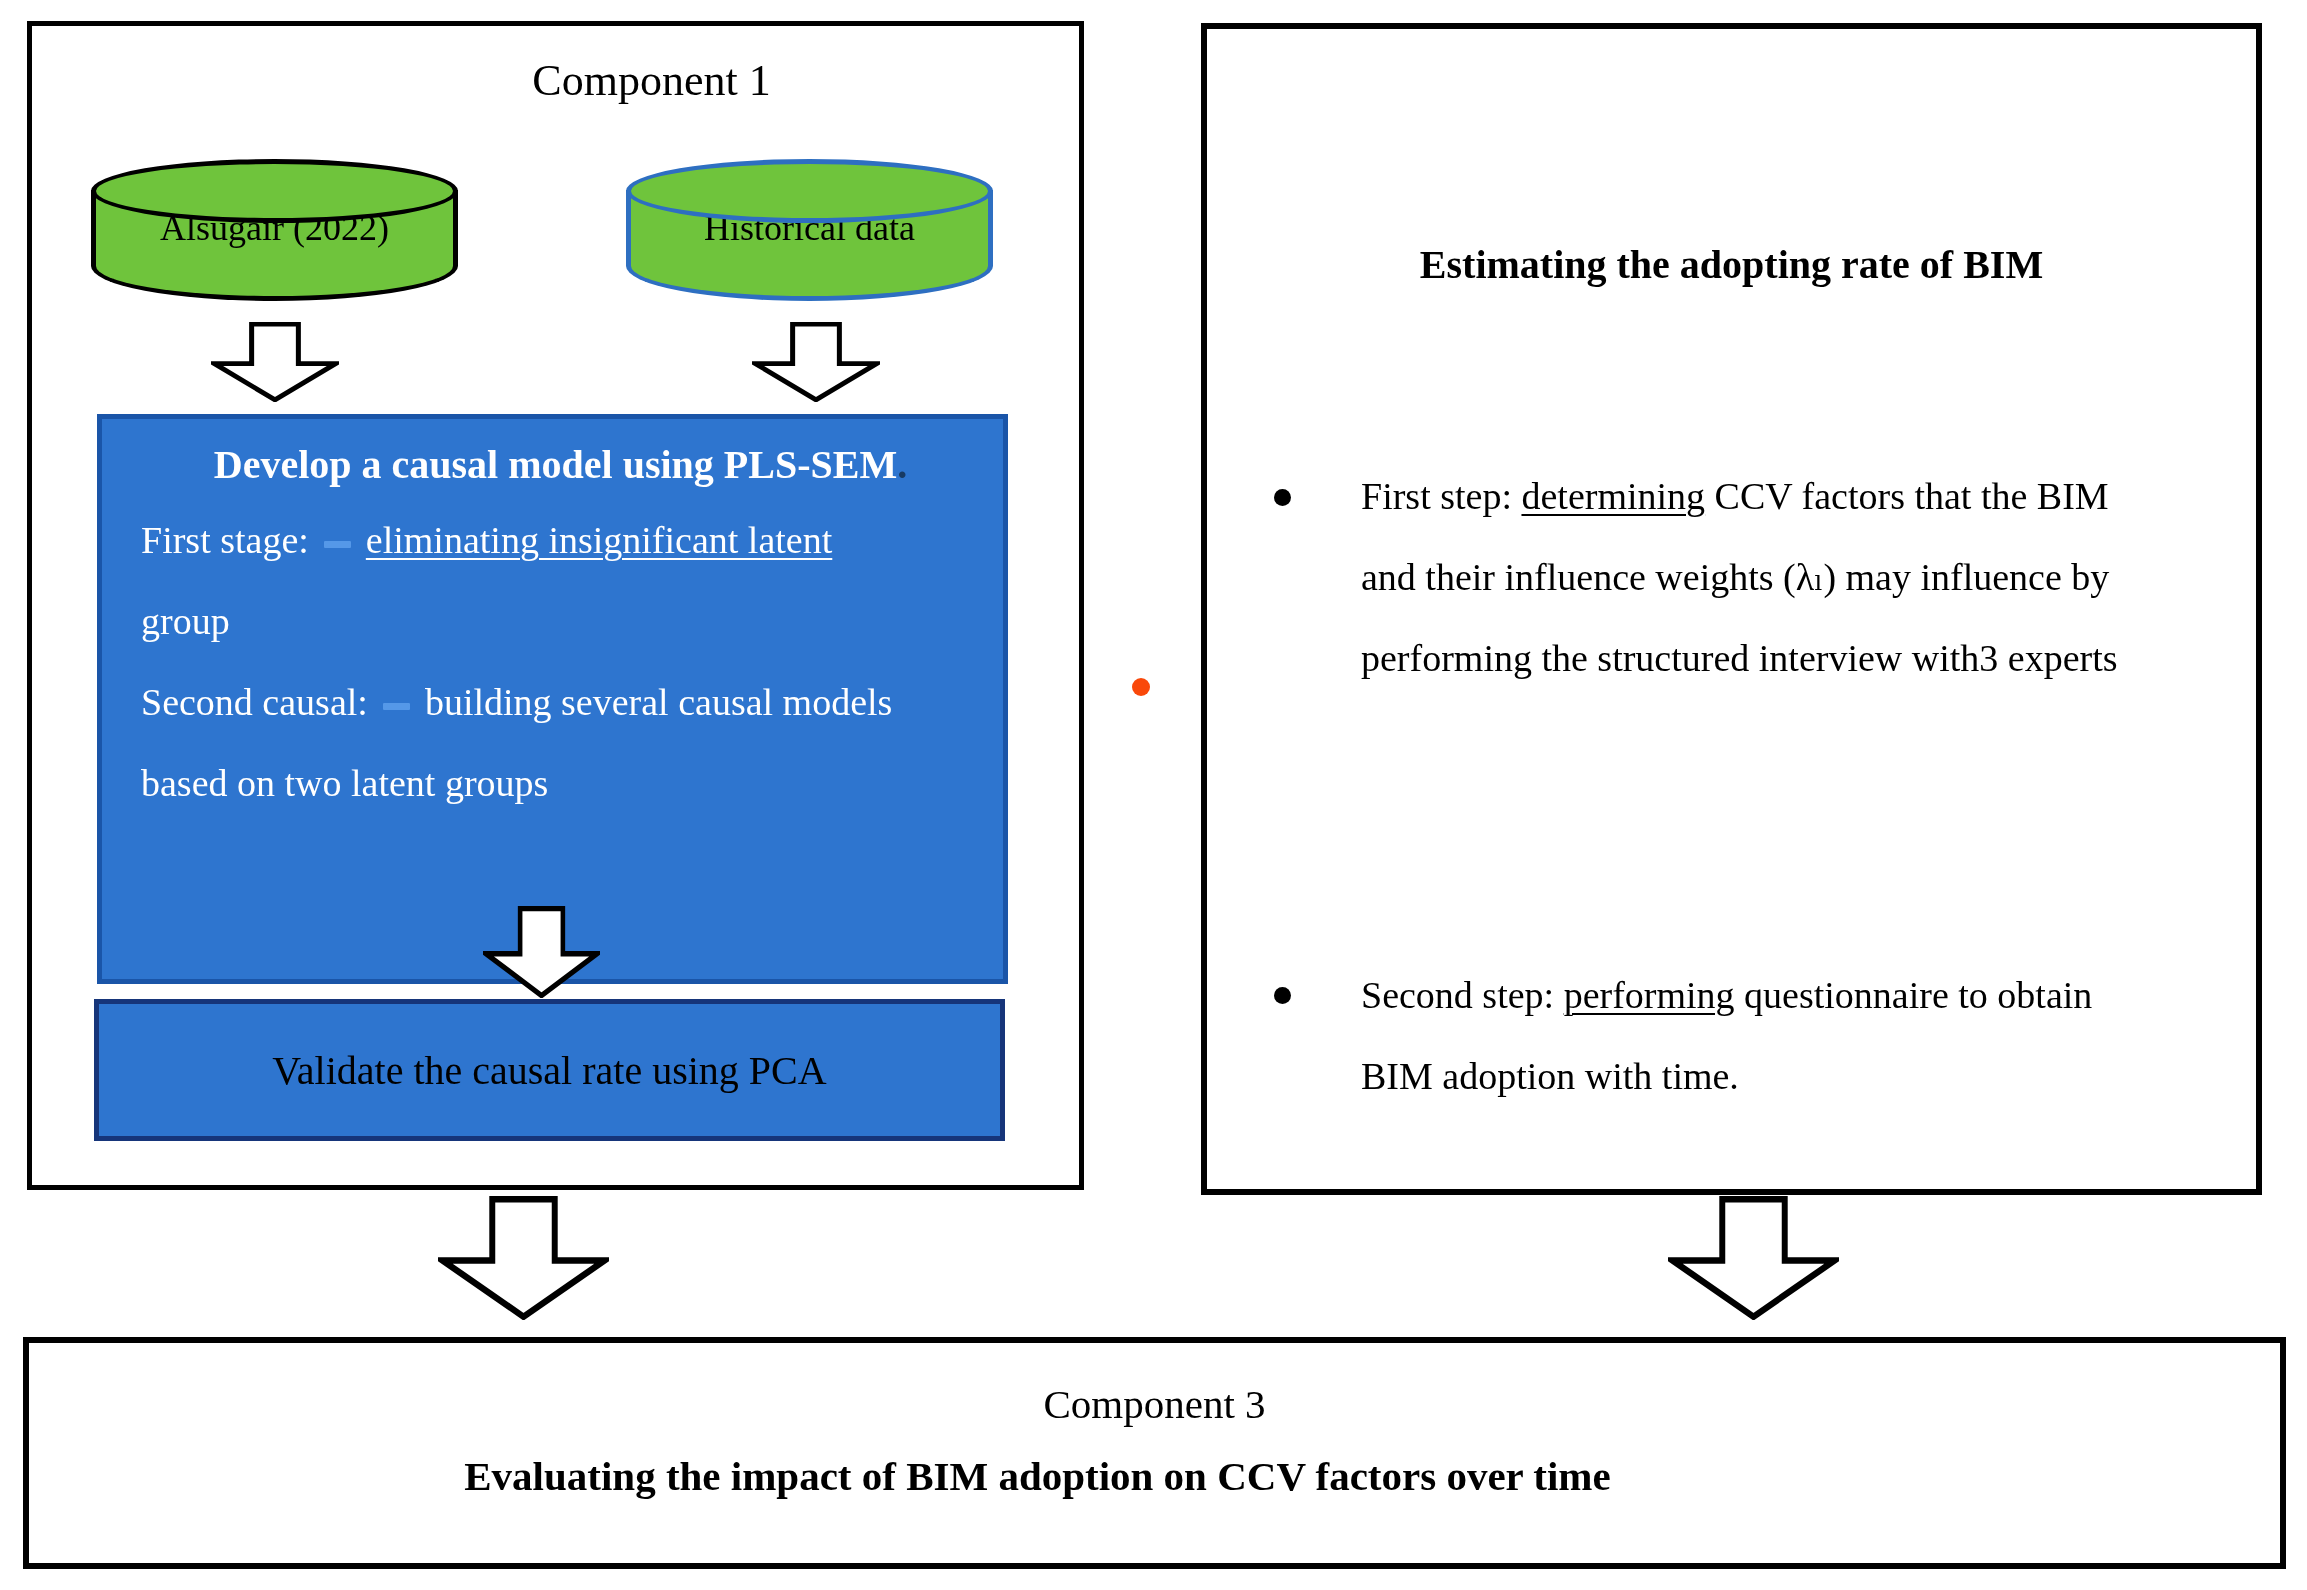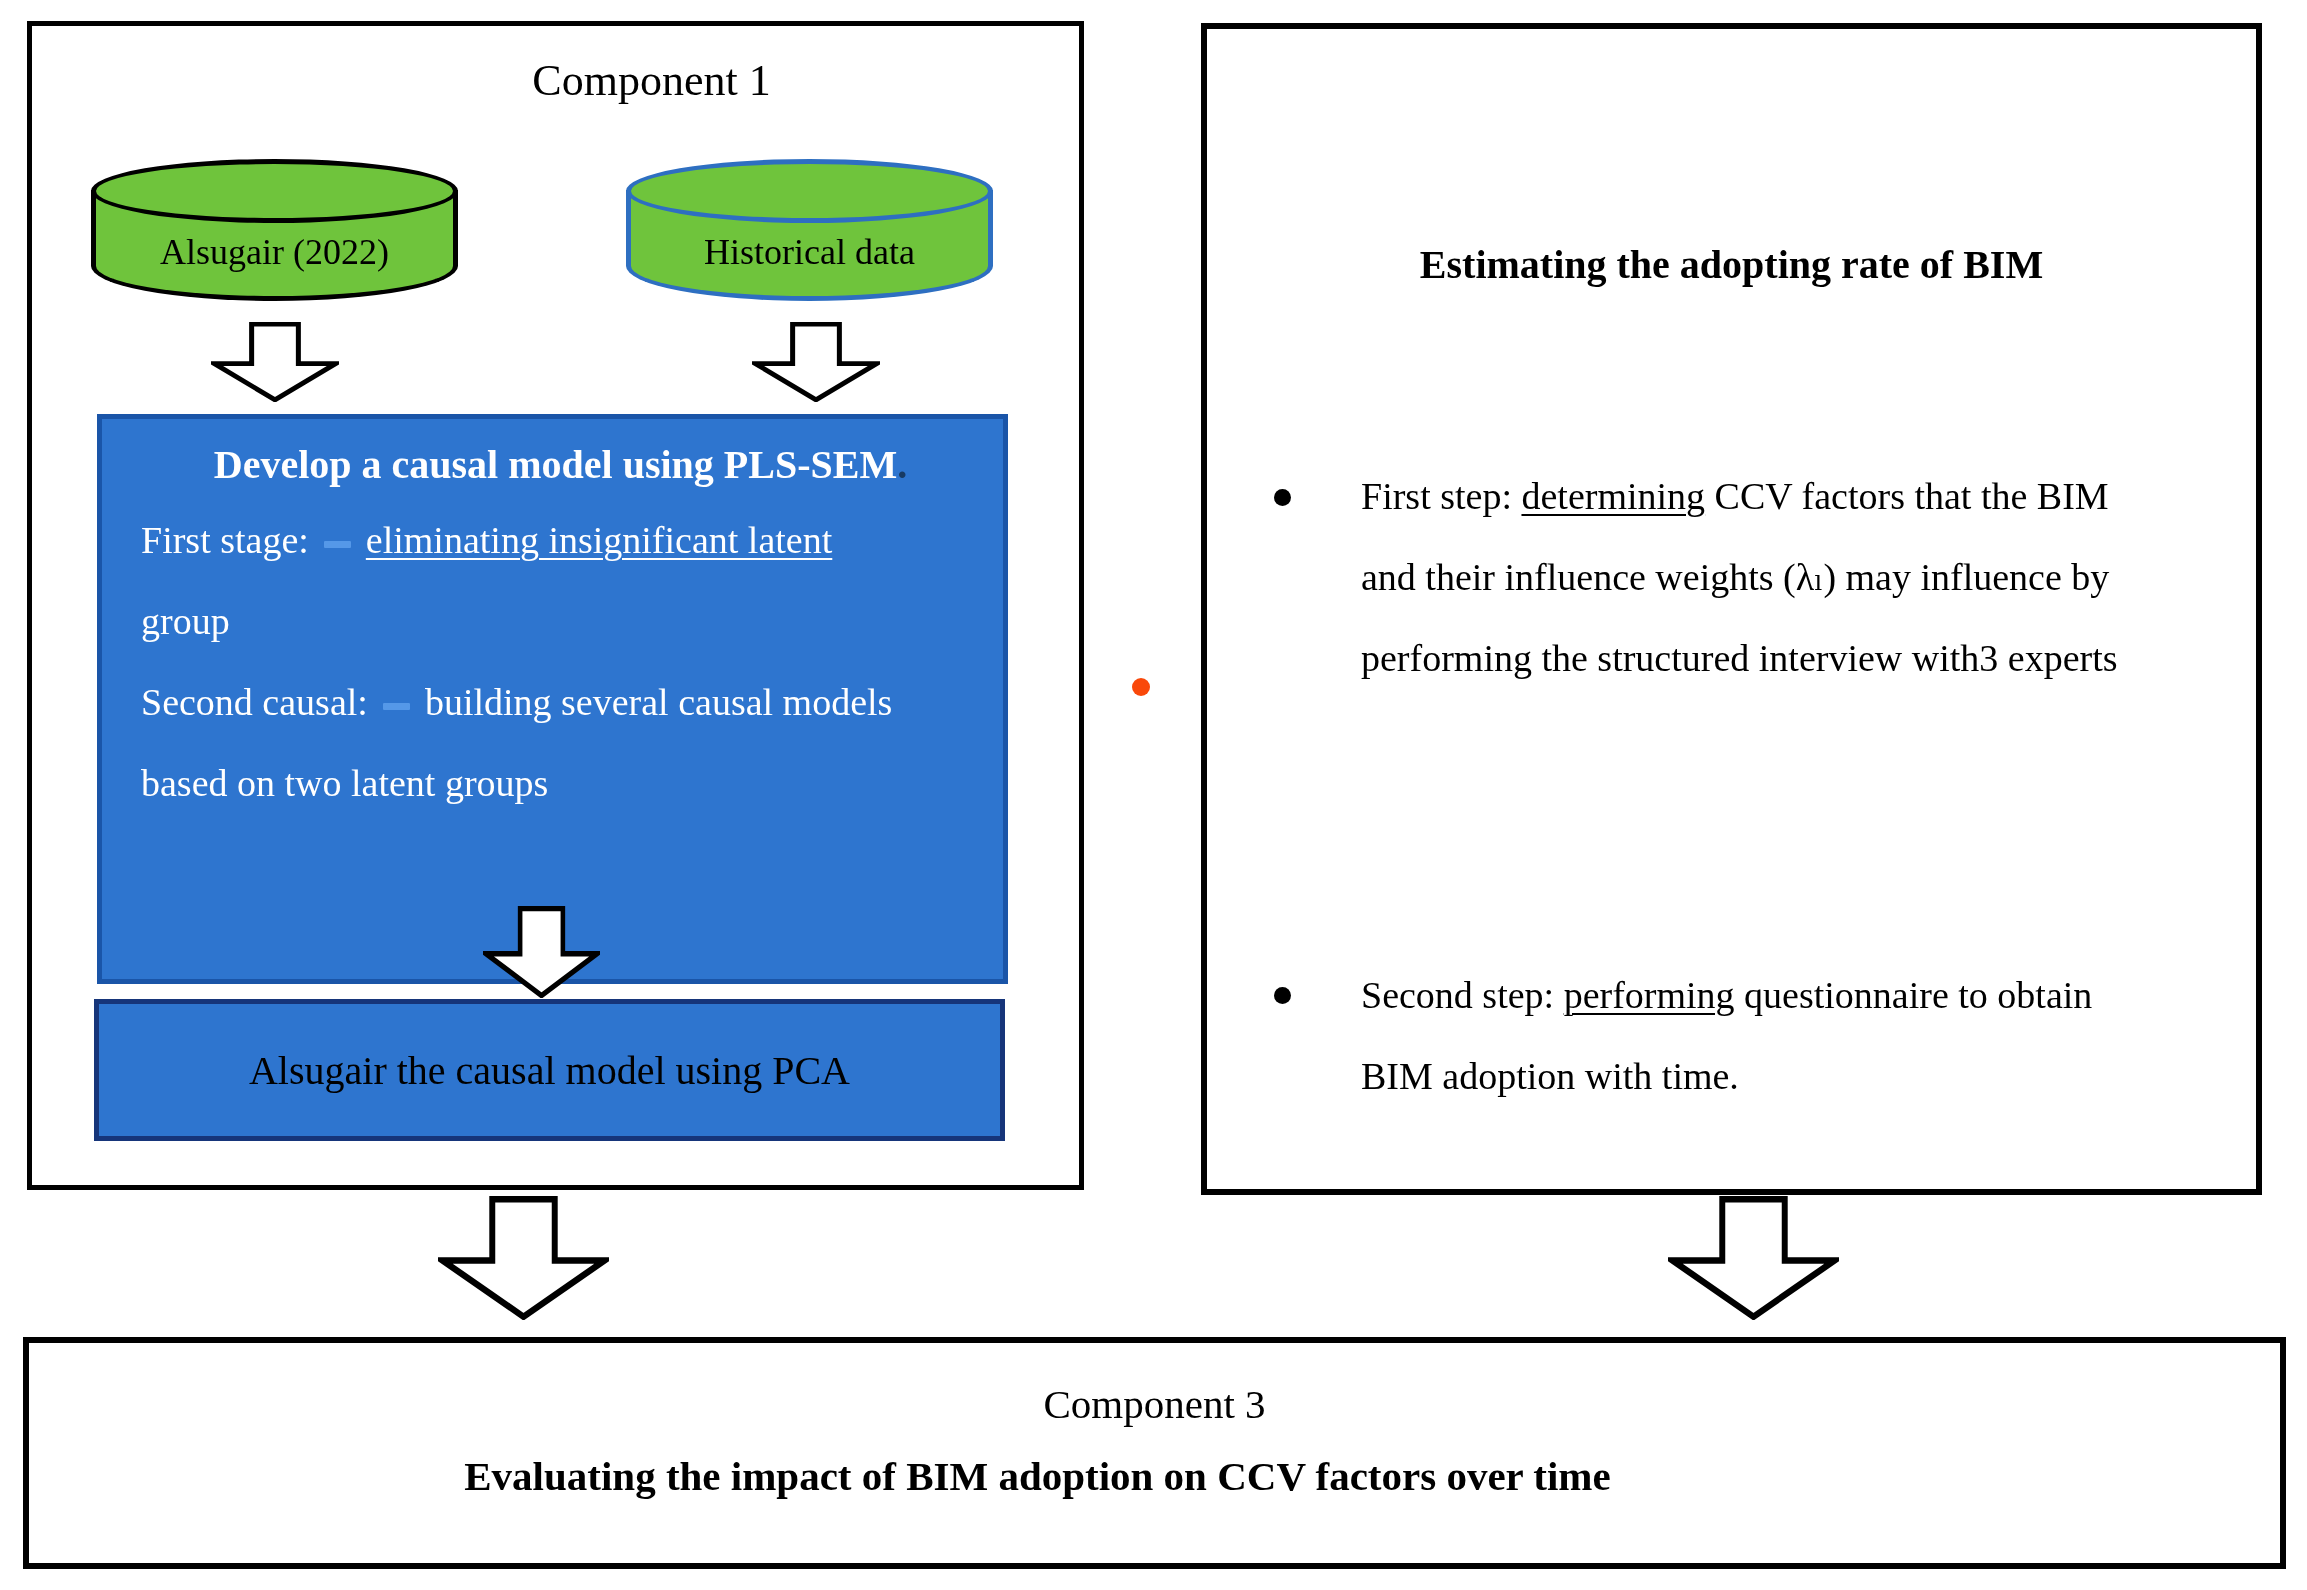--- a/index.html
+++ b/index.html
@@ -16,21 +16,21 @@
   .center-text{text-align:center;width:100%;}
   .title{font-size:44px;line-height:48px;}
   .subtitle{font-weight:bold;font-size:40px;line-height:48px;}
   .comp3-subtitle{font-weight:bold;font-size:41px;line-height:48px;}
 
   
   .cyl{width:367px;height:142px;}
   .cyl-body{position:absolute;left:0;top:31px;width:367px;height:111px;
     background:#6FC43C;border:5.1px solid #000;border-top:none;
     border-radius:0 0 50% 50% / 0 0 35px 35px;box-sizing:border-box;
-    display:flex;align-items:center;justify-content:center;padding-top:17px;}
+    display:flex;justify-content:center;padding-top:17px;}
   .cyl-top{position:absolute;left:0;top:0;width:367px;height:64px;
     background:#6FC43C;border:5.1px solid #000;border-radius:50%;box-sizing:border-box;}
   .cyl.blue .cyl-body{border-color:#2E6FC1;}
   .cyl.blue .cyl-top{border-color:#2E6FC1;}
   .cyl-label{font-size:36px;color:#000;}
 
   
   .blue-box{background:#2E75CF;border:5.7px solid #1A55A8;color:#fff;}
   .bb-heading{font-weight:bold;font-size:40px;line-height:71px;text-align:center;}
   .bb-line{font-size:38px;line-height:81px;white-space:nowrap;}
@@ -86,21 +86,21 @@
     <div class="bb-line">group</div>
     <div class="bb-line"><span>Second causal:</span><span class="tab-mark"></span><span>building several causal models</span></div>
     <div class="bb-line">based on two latent groups</div>
   </div>
 
   <svg class="abs arrow" style="left:483px;top:906px;" width="117" height="92" viewBox="0 0 230 150" preserveAspectRatio="none">
     <polygon points="73,4 157,4 157,78 224,78 115,146 6,78 73,78" fill="#ffffff" stroke="#000000" stroke-width="9"></polygon>
   </svg>
 
   <div class="abs pca-box" style="left:94px;top:999px;width:911px;height:142px;">
-    <span>Alsugair the causal model using PCA</span>
+    <span>Validate the causal rate using PCA</span>
   </div>
 
   <div class="abs comp-box" style="left:1201px;top:23px;width:1061px;height:1172px;border-width:6.3px;"></div>
 
 
   <div class="abs center-text subtitle" style="left:1201px;top:241px;width:1061px;">Estimating the adopting rate of BIM</div>
 
   <div class="abs bullet-dot" style="left:1274px;top:489px;"></div>
   <div class="abs bullet-text" style="left:1361px;top:456px;width:888px;">
     <div><span>First step: </span><span class="u">determining</span><span> CCV factors that the BIM</span></div>

